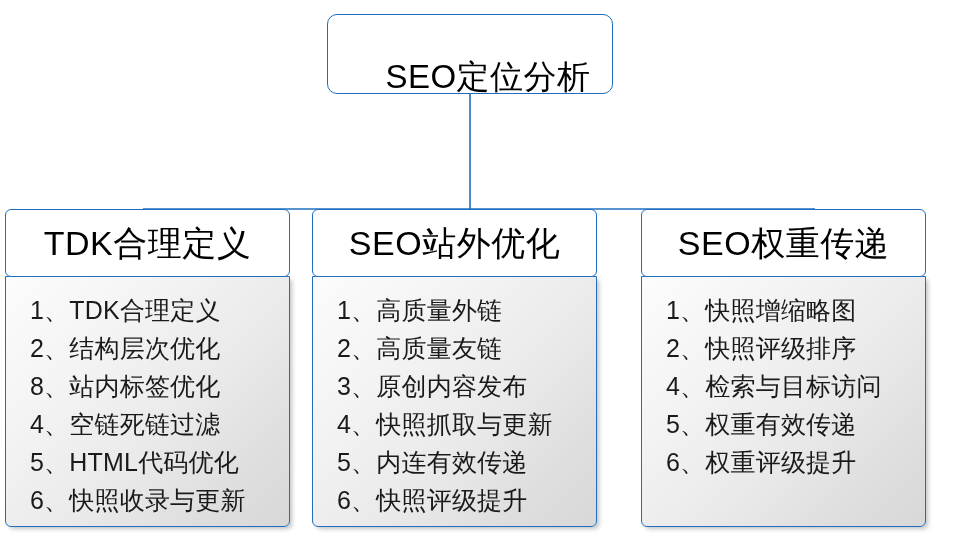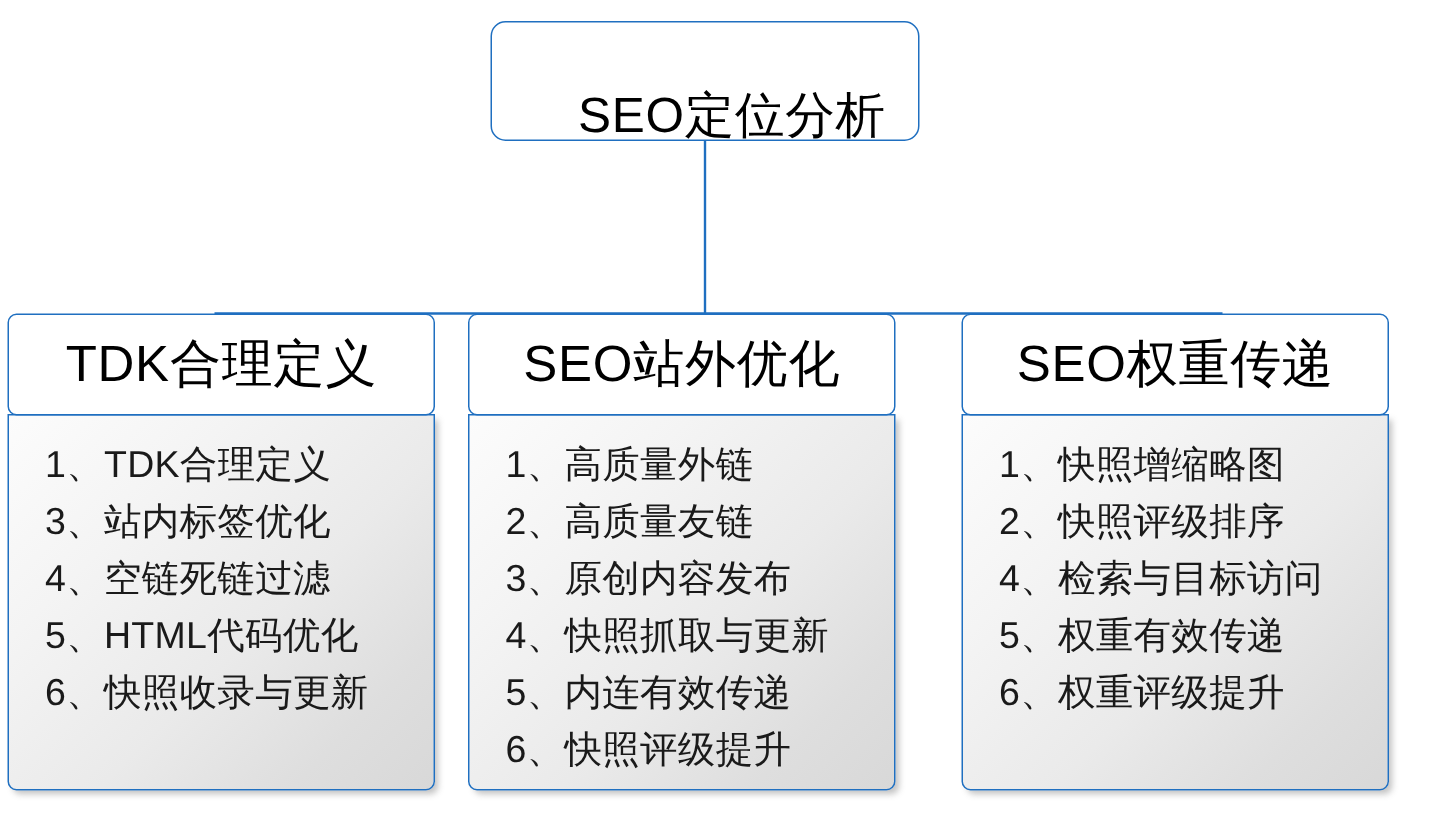--- a/index.html
+++ b/index.html
@@ -134,21 +134,22 @@
   <div class="root-box">
     <span class="root-title">SEO定位分析</span>
   </div>
 
   <div class="col col-1">
     <div class="col-head">
       <span class="col-head-label">TDK合理定义</span>
     </div>
     <div class="col-body indent-a">
       <div class="item">1、TDK合理定义</div>
-      <div class="item">3、站内标签优化</div>
+      <div class="item">2、结构层次优化</div>
+      <div class="item">8、站内标签优化</div>
       <div class="item">4、空链死链过滤</div>
       <div class="item">5、HTML代码优化</div>
       <div class="item">6、快照收录与更新</div>
     </div>
   </div>
 
   <div class="col col-2">
     <div class="col-head">
       <span class="col-head-label">SEO站外优化</span>
     </div>

